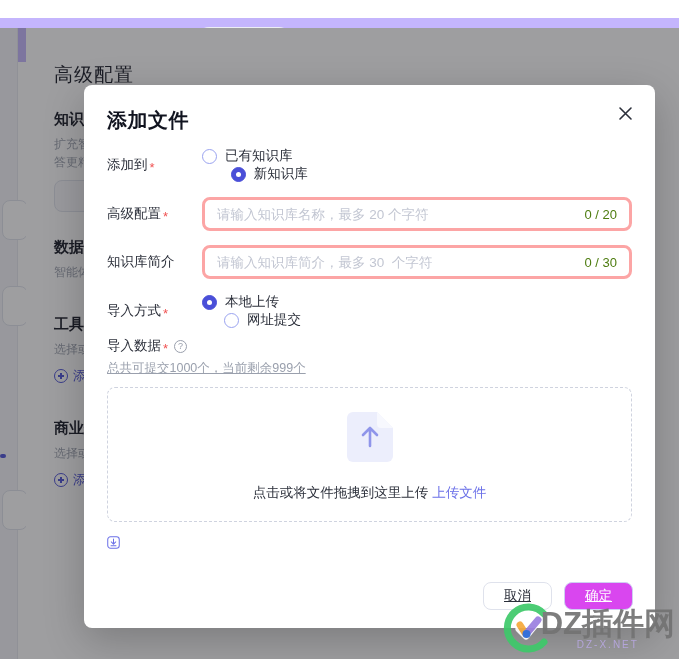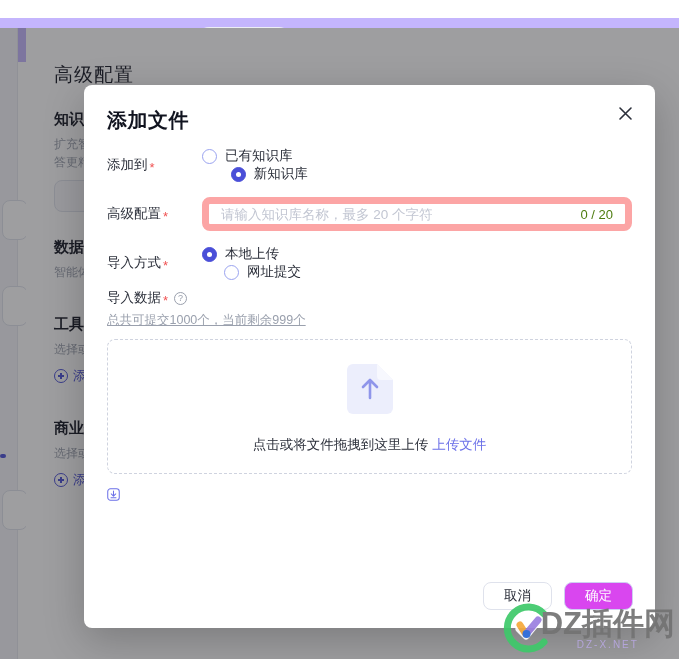--- a/index.html
+++ b/index.html
@@ -234,21 +234,21 @@
     left: 4.2px; top: 4.2px;
     width: 5px; height: 5px;
     border-radius: 50%;
     background: #ffffff;
   }
 
   
   .input-wrap {
     flex: 1;
     height: 34px;
-    border: 7px solid #fca5a5;
+    border: 3px solid #fca5a5;
     border-radius: 8px;
     background: #ffffff;
     display: flex;
     align-items: center;
     padding: 0 12px;
   }
   .input-wrap input {
     flex: 1;
     border: none;
     outline: none;
@@ -336,20 +336,21 @@
     min-width: 68px;
     height: 28px;
     border-radius: 8px;
     font-size: 13.5px;
     font-family: inherit;
     display: flex;
     align-items: center;
     justify-content: center;
     cursor: pointer;
     padding: 0 20px;
+    text-decoration: underline;
   }
   .btn-cancel {
     background: #ffffff;
     border: 1px solid #dfe2ec;
     color: #2b2f3a;
   }
   .btn-confirm {
     background: #d946ef;
     border: 1px solid #cfcff2;
     color: #ffffff;
@@ -477,20 +478,29 @@
       <div class="row-label">
         <span>高级配置</span>
           <span class="req">*</span>
       </div>
       <div class="input-wrap">
         <input type="text" placeholder="请输入知识库名称，最多 20 个字符" style="">
         <span class="counter">0 / 20</span>
       </div>
     </div>
 
+    <div class="row">
+      <div class="row-label">
+        <span>知识库简介</span>
+      </div>
+      <div class="input-wrap">
+        <input type="text" placeholder="请输入知识库简介，最多 30  个字符" style="">
+        <span class="counter">0 / 30</span>
+      </div>
+    </div>
 
     <div class="row" style="margin-top:4px;margin-bottom:8px">
       <div class="row-label">
         <span>导入方式</span>
           <span class="req">*</span>
       </div>
       <div class="radio-group">
         <div class="radio-item selected" style="margin-right:44px">
           <span class="radio-dot"></span>
           <span>本地上传</span>

